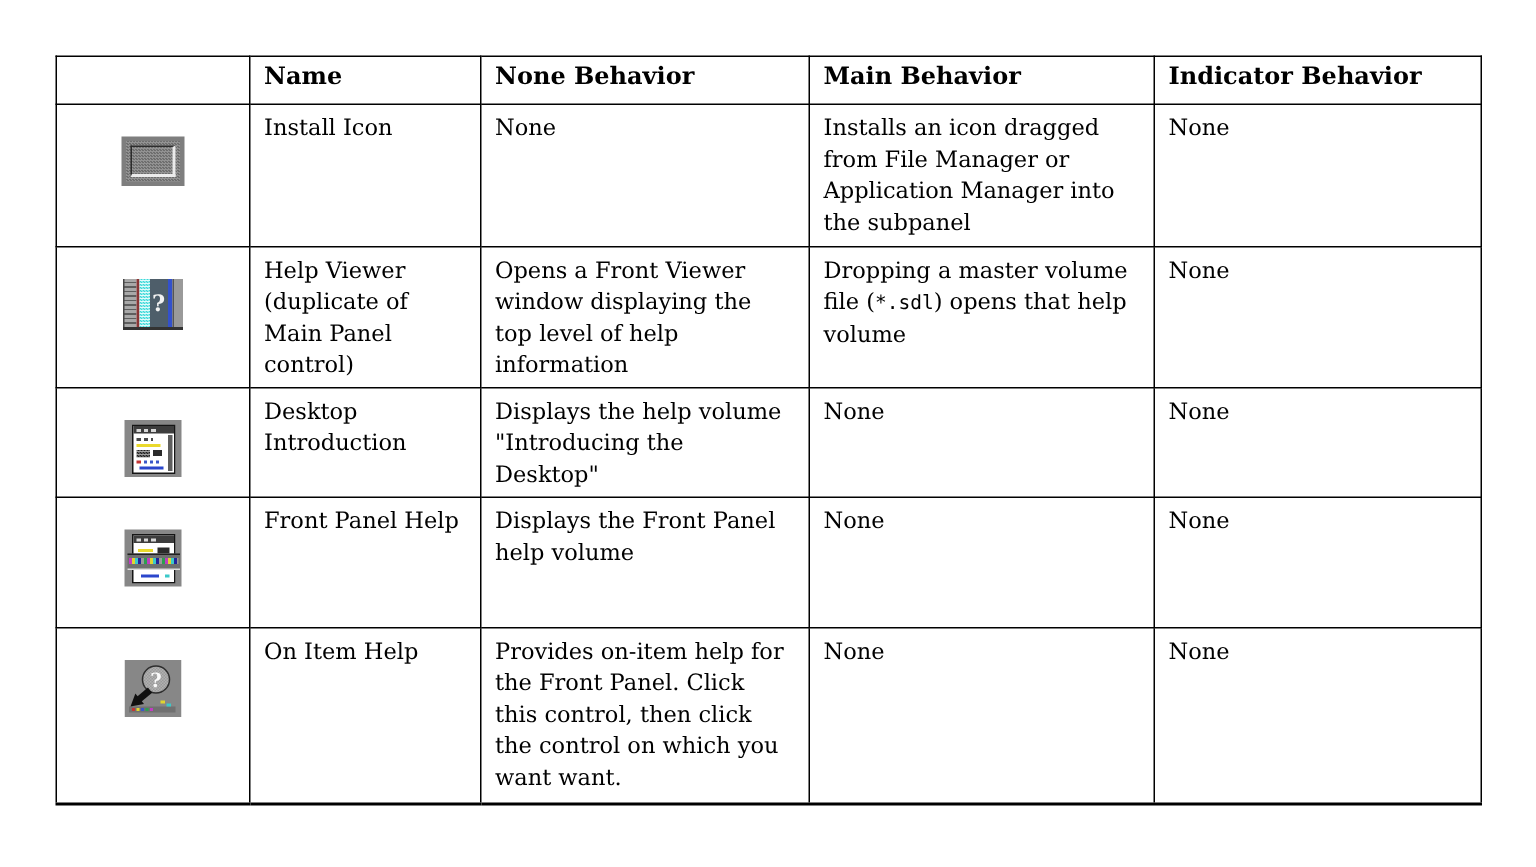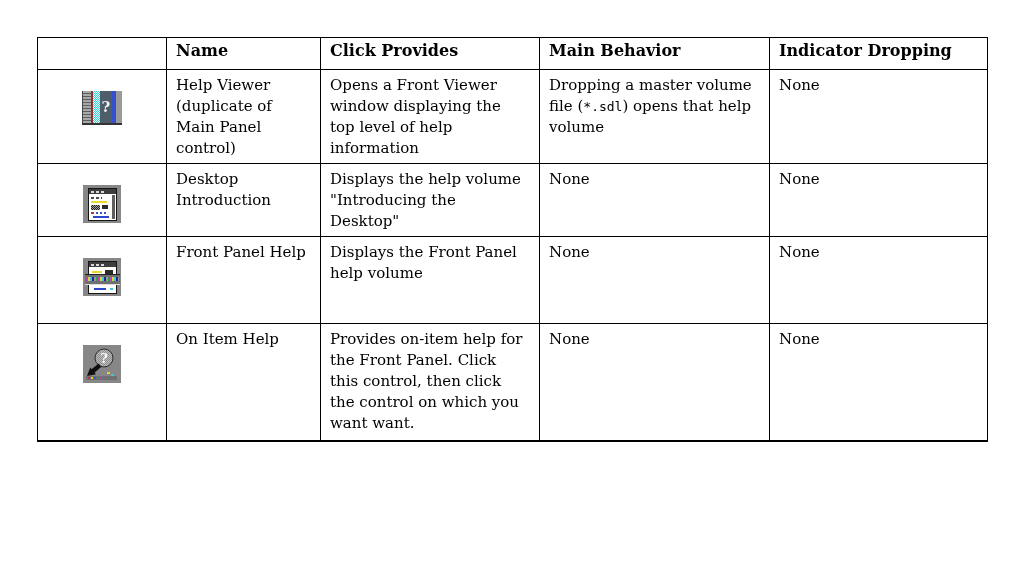--- a/index.html
+++ b/index.html
@@ -86,27 +86,40 @@
     <col style="width:129px">
       <col style="width:154px">
       <col style="width:219px">
       <col style="width:230px">
       <col style="width:218px">
   </colgroup>
   <thead>
     <tr>
       <th></th>
       <th>Name</th>
-      <th>Click Provides</th>
+      <th>None Behavior</th>
       <th>Main Behavior</th>
-      <th>Indicator Dropping</th>
+      <th>Indicator Behavior</th>
     </tr>
   </thead>
   <tbody>
 
+    <tr class="r1">
+      <td class="icon-cell">
+        <div class="install-icon">
+          <div class="install-mid chk-gray">
+            <div class="install-inner chk-gray"></div>
+          </div>
+        </div>
+      </td>
+      <td><span>Install Icon</span></td>
+      <td><span>None</span></td>
+      <td><span>Installs an icon dragged from File Manager or Application Manager into the subpanel</span></td>
+      <td><span>None</span></td>
+    </tr>
 
     <tr class="r2">
       <td class="icon-cell">
         <div class="hm-icon">
           <div class="hm-s1"></div>
           <div class="hm-s2"></div>
           <div class="hm-s3 chk-cyan"></div>
           <div class="hm-s4">
             <span>?</span>
           </div>

